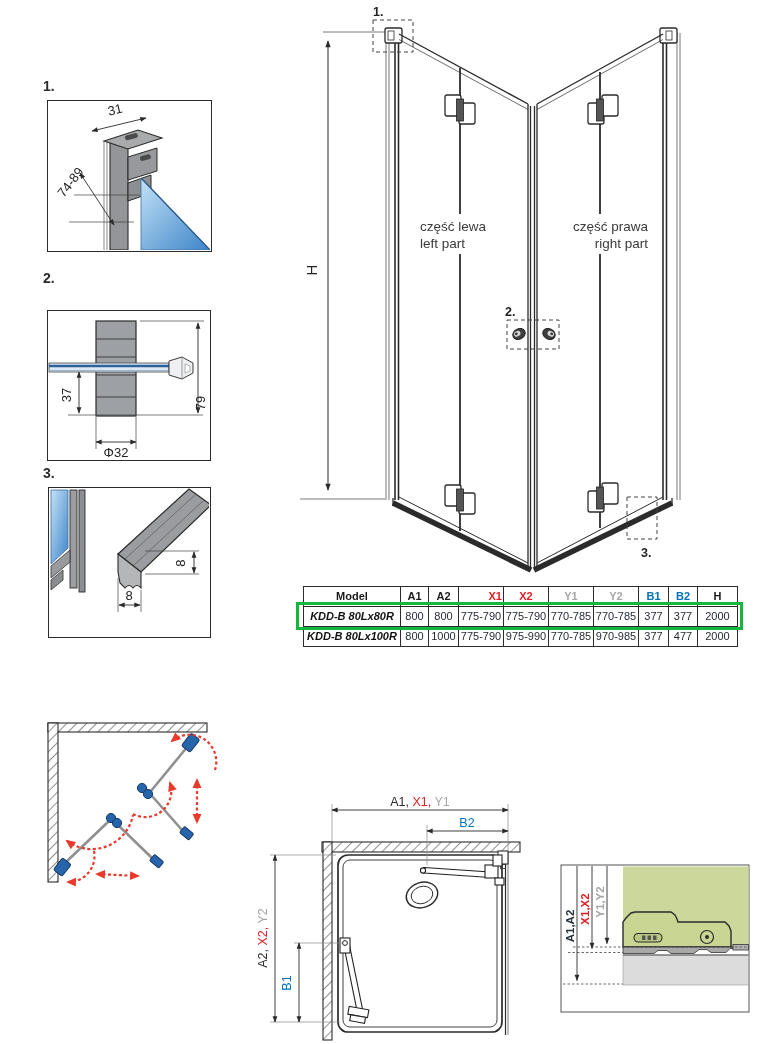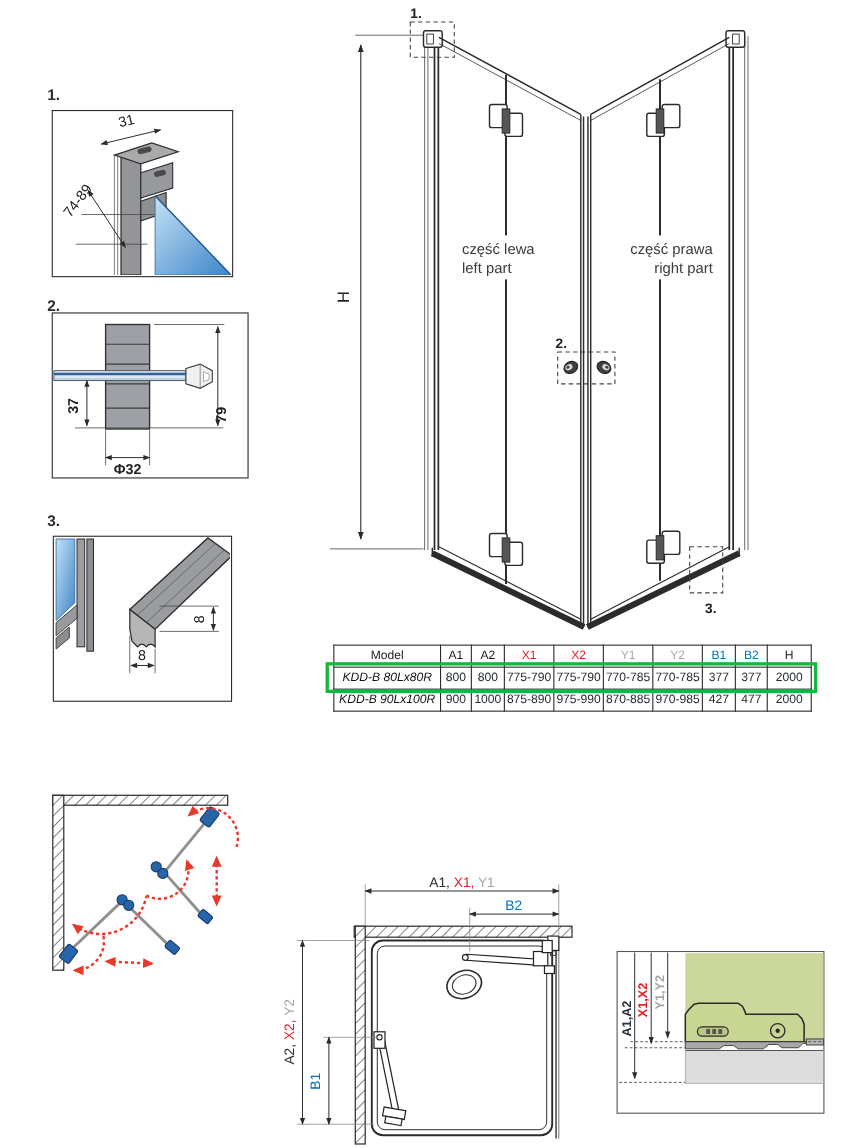--- a/index.html
+++ b/index.html
@@ -9,23 +9,23 @@
   .dbox{position:absolute;border:1.5px solid #2b2b2b;background:#fff;box-sizing:border-box;}
   .dbox svg{display:block;}
   svg{position:absolute;}
   svg text{font-family:"Liberation Sans",sans-serif;}
   
   #tablewrap{position:absolute;left:303px;top:586px;}
   table.sizes{border-collapse:collapse;table-layout:fixed;}
   table.sizes th,table.sizes td{border:1px solid #2b2b2b;height:19px;padding:0 1px;
       text-align:center;vertical-align:middle;font-size:11px;line-height:11px;
       white-space:nowrap;overflow:hidden;}
-  table.sizes th{font-weight:normal;color:#1a1a1a;}
+  table.sizes th{font-weight:bold;color:#1a1a1a;}
   table.sizes td{color:#262b33;}
-  table.sizes td.model{font-weight:normal;font-style:italic;color:#111;}
+  table.sizes td.model{font-weight:bold;font-style:italic;color:#111;}
   #hlframe{position:absolute;left:296px;top:602px;width:447px;height:28px;
       border:3px solid #12b73b;box-sizing:border-box;pointer-events:none;z-index:4;}
 </style>
 </head>
 <body>
 
 <div id="page">
 
   <div class="dlabel" style="left:43px;top:78px;">1.</div>
   <div class="dbox" style="left:47px;top:100px;width:165px;height:152px;">
@@ -64,21 +64,21 @@
       <g>
         <line x1="26" y1="94" x2="92" y2="94" stroke="#444" stroke-width="0.7"></line>
         <line x1="21" y1="121" x2="86" y2="121" stroke="#444" stroke-width="0.7"></line>
         <line x1="32" y1="72" x2="66" y2="124" stroke="#2b2b2b" stroke-width="0.9" marker-start="url(#arw-d1)" marker-end="url(#arw-d1)"></line>
         <text x="26" y="84" transform="rotate(-52 26 84)" text-anchor="middle" font-size="13" fill="#222">74-89</text>
       </g>
     </svg>
   </div>
 
   <div class="dlabel" style="left:43px;top:270px;">2.</div>
-  <div class="dbox" style="left:47px;top:284px;width:179px;height:151px;font-weight:bold;">
+  <div class="dbox" style="left:47px;top:310px;width:164px;height:151px;">
     <svg width="161" height="148" viewBox="0 0 161 148" style="position:static">
       <defs>
         <marker id="arw-d2" viewBox="0 0 10 10" refX="9" refY="5" markerWidth="10" markerHeight="7" orient="auto-start-reverse">
             <path d="M0,1.2 L10,5 L0,8.8 z" fill="#2b2b2b"></path>
           </marker>
       </defs>
       <g>
         <rect x="48" y="10" width="40" height="95" fill="#9da1a5" stroke="#2b2b2b" stroke-width="1.2"></rect>
         <line x1="48" y1="28" x2="88" y2="28" stroke="#3c3c3c" stroke-width="1"></line>
         <line x1="48" y1="46" x2="88" y2="46" stroke="#3c3c3c" stroke-width="1"></line>
@@ -275,49 +275,49 @@
         <col style="width:45px">
           <col style="width:30px">
           <col style="width:29px">
         <col style="width:40px">
       </colgroup>
       <tbody>
           <tr>
             <th style="color: rgb(26, 26, 26);">Model</th>
             <th style="color: rgb(26, 26, 26);">A1</th>
             <th style="color: rgb(26, 26, 26);">A2</th>
-            <th style="color: rgb(227, 30, 36);">X1</th>
+            <th style="color: rgb(227, 30, 36); text-align: right;">X1</th>
             <th style="color: rgb(227, 30, 36);">X2</th>
             <th style="color: rgb(166, 166, 166);">Y1</th>
             <th style="color: rgb(166, 166, 166);">Y2</th>
             <th style="color: rgb(0, 114, 188);">B1</th>
             <th style="color: rgb(0, 114, 188);">B2</th>
             <th style="color: rgb(26, 26, 26);">H</th>
           </tr>
           <tr>
             <td class="model">KDD-B 80Lx80R</td>
             <td>800</td>
             <td>800</td>
             <td>775-790</td>
             <td>775-790</td>
             <td>770-785</td>
             <td>770-785</td>
             <td>377</td>
             <td>377</td>
             <td>2000</td>
           </tr>
           <tr>
-            <td class="model">KDD-B 90Lx100R</td>
-            <td>900</td>
+            <td class="model">KDD-B 80Lx100R</td>
+            <td>800</td>
             <td>1000</td>
-            <td>875-890</td>
+            <td>775-790</td>
             <td>975-990</td>
-            <td>870-885</td>
+            <td>770-785</td>
             <td>970-985</td>
-            <td>427</td>
+            <td>377</td>
             <td>477</td>
             <td>2000</td>
           </tr>
         </tbody>
     </table>
   </div>
   <div id="hlframe" style="border-color: rgb(18, 183, 59);"></div>
 
   <svg style="left:30px;top:710px;" width="215" height="190" viewBox="0 0 215 190">
     <defs>

